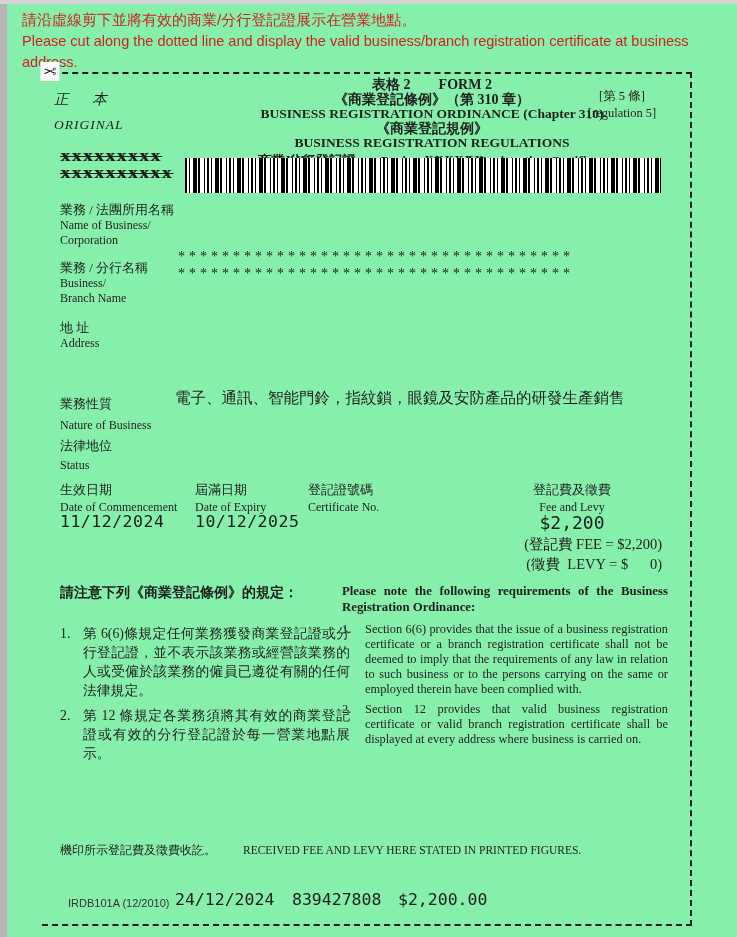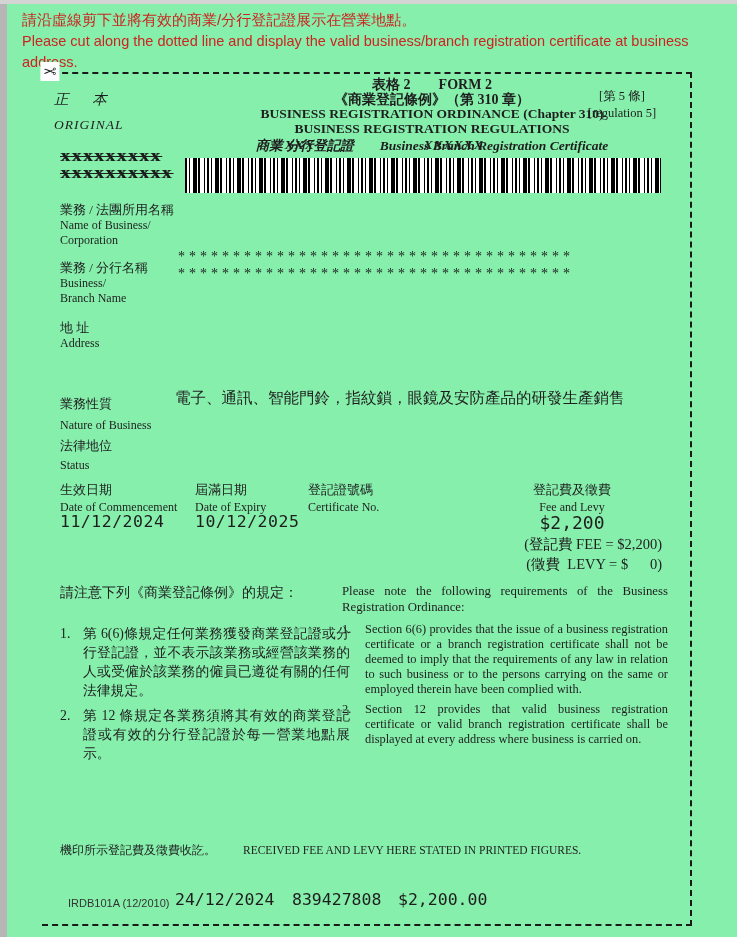--- a/index.html
+++ b/index.html
@@ -47,21 +47,21 @@
 
   .stars { position:absolute; left:136px; font-size:14px; letter-spacing:4px; white-space:nowrap; }
   .nature-value { position:absolute; left:133px; top:314px; font-size:15.5px; }
 
   .mono { font-family:"DejaVu Sans Mono", monospace; }
   .dval { position:absolute; font-size:16.5px; letter-spacing:0.5px; }
 
   .fee-center { position:absolute; left:440px; width:180px; text-align:center; }
   .fee-lines { position:absolute; left:418px; width:202px; text-align:right; font-size:14.5px; white-space:pre; line-height:20px; }
 
-  .nhead { position:absolute; font-weight:normal; }
+  .nhead { position:absolute; font-weight:bold; }
   .nitem { position:absolute; }
   .nnum { position:absolute; left:0; top:0; }
   .cn-notes .nnum, .cn-notes .ntext { font-size:13.8px; line-height:19px; }
   .en-notes .nnum, .en-notes .ntext { font-size:12.4px; line-height:14.9px; }
   .ntext { margin-left:23px; text-align:justify; }
 
   .receipt { position:absolute; left:18px; top:768px; font-size:12px; }
   .receipt .en { font-size:11.5px; }
 
   .ftr-code { position:absolute; left:18px; top:823px; font-family:"Liberation Sans", sans-serif; font-size:11px; color:#333;margin-left:8px; }
@@ -84,20 +84,21 @@
 
     <div class="copy">
       <div class="copy-cn">正 本</div>
       <div class="copy-en">ORIGINAL</div>
     </div>
 
     <div class="hdr">
       <div class="hline-cn">表格 2　　FORM 2</div>
       <div class="hline-cn">《商業登記條例》（第 310 章）</div>
       <div class="hline">BUSINESS REGISTRATION ORDINANCE (Chapter 310)</div>
+      <div class="hline-cn">《商業登記規例》</div>
       <div class="hline">BUSINESS REGISTRATION REGULATIONS</div>
       <div class="title-line">
         <span>商業 </span><span class="struck"><span>分行</span><span class="ov">XXX</span></span><span>登記證</span><span class="tgap"></span><span>Business </span><span class="struck"><span>Branch</span><span class="ov">XXXXXX</span></span><span> Registration Certificate</span>
       </div>
     </div>
 
     <div class="regref">
       <div>[第 5 條]</div>
       <div>[regulation 5]</div>
     </div>

